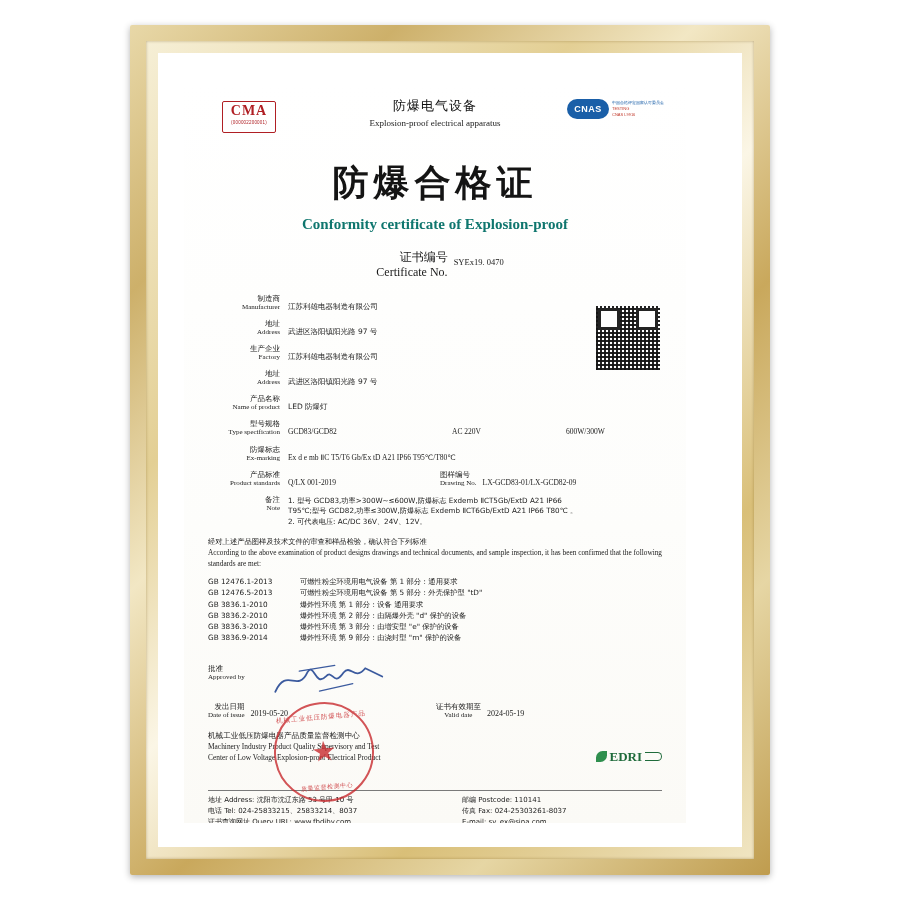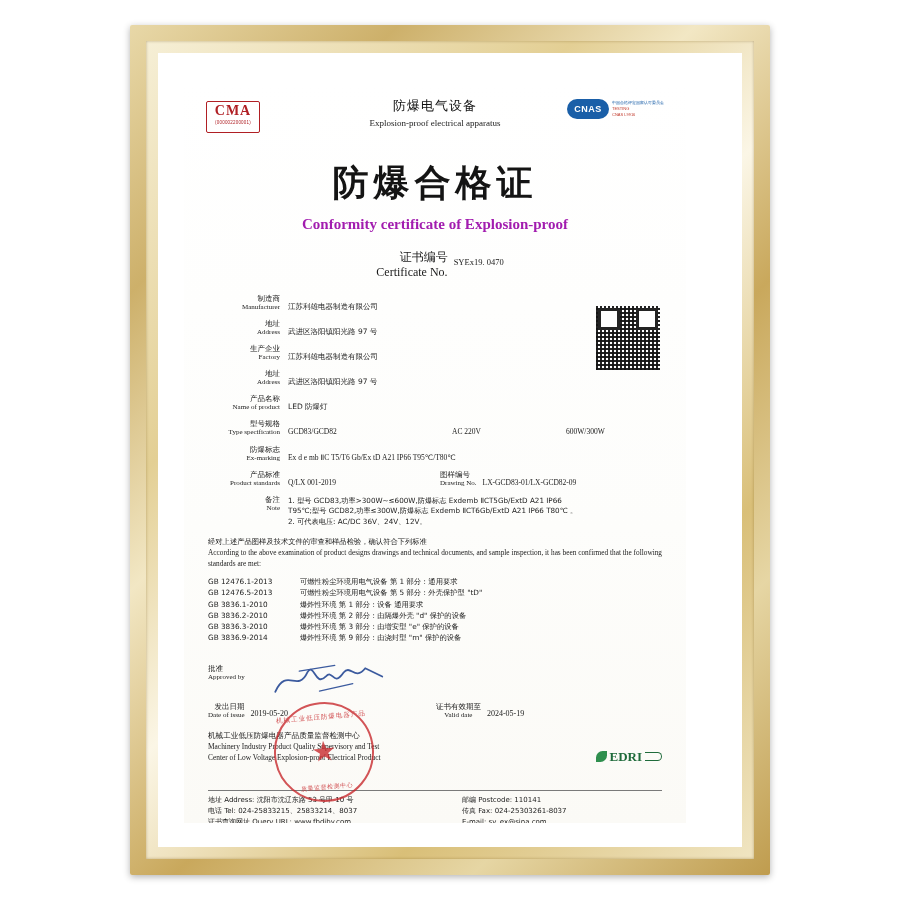--- a/index.html
+++ b/index.html
@@ -71,21 +71,21 @@
   .content { position: relative; }
 
   
   .hdr {
     position: relative;
     height: 46px;
     margin: 14px 18px 0 18px;
   }
   .cma {
     position: absolute;
-    left: 4px; top: 4px;
+    left: 20px; top: 4px;
     width: 52px; height: 30px;
     border: 1px solid #b01f24;
     border-radius: 2px;
     color: #b01f24;
     text-align: center;
     overflow: hidden;
   }
   .cma .cma-t { font-size: 14px; font-weight: bold; letter-spacing: 1px; line-height: 17px; font-family: "Liberation Serif", serif;}
   .cma .cma-b { font-size: 4.5px; letter-spacing: .2px; line-height: 8px; }
   .hdr-title {
@@ -135,21 +135,21 @@
     font-size: 36px;
     letter-spacing: 5px;
     color: #141414;
     margin-top: 16px;
   }
   .sub-title {
     text-align: center;
     font-family: "Liberation Serif", serif;
     font-weight: bold;
     font-size: 15px;
-    color: #a21caf;
+    color: #0f766e;
     margin-top: 6px;
   }
   .certno {
     margin-top: 16px;
     display: flex;
     justify-content: center;
     align-items: flex-start;
     gap: 6px;
     padding-left: 10px;
   }

